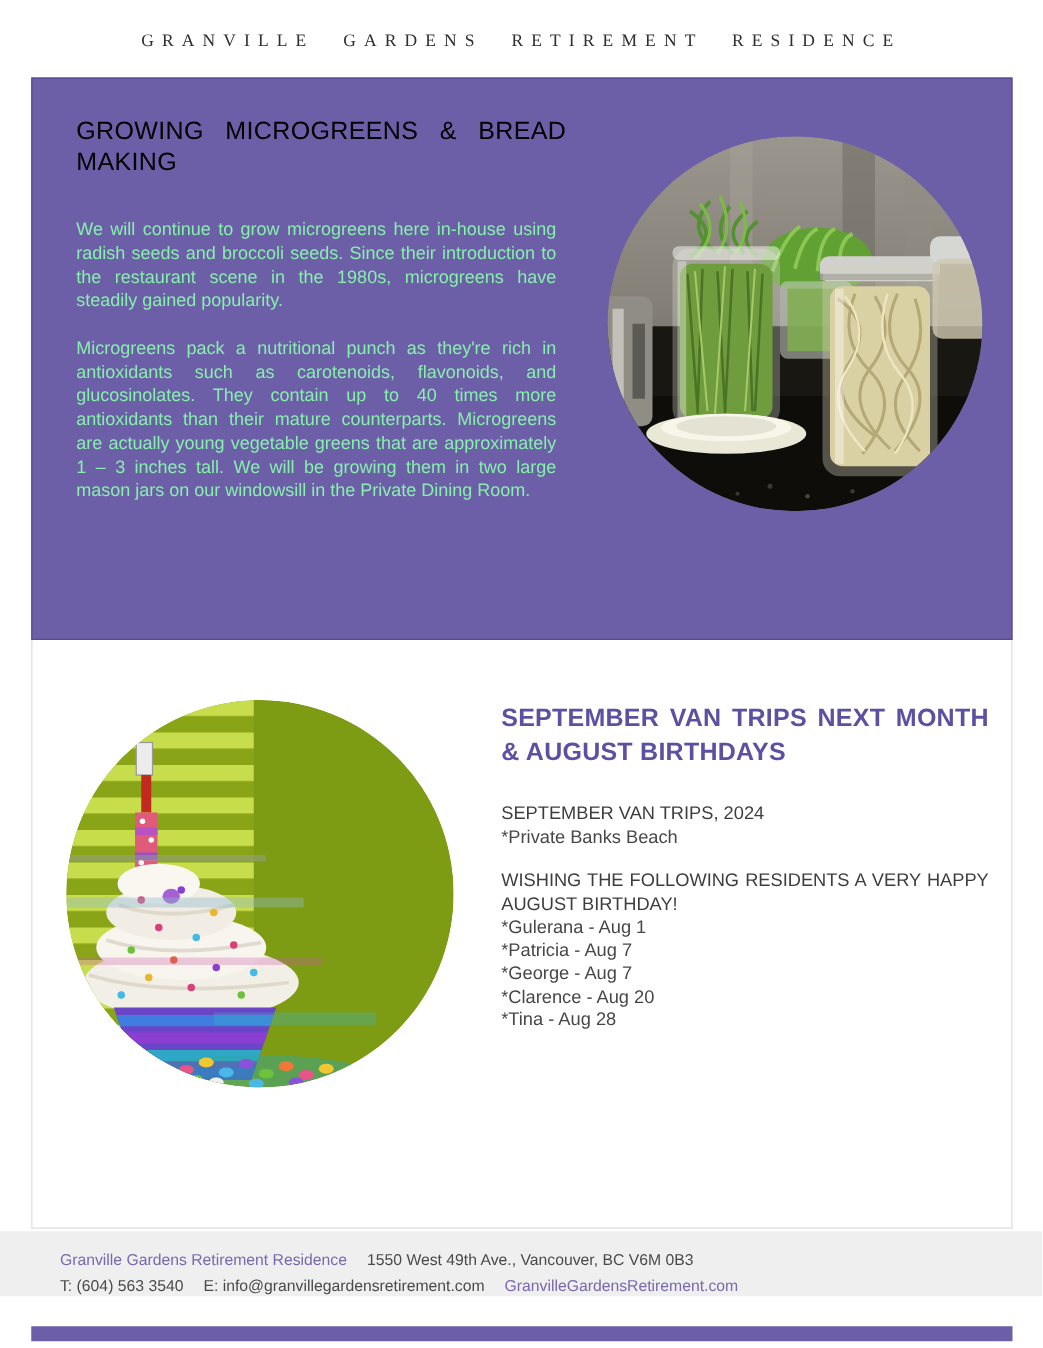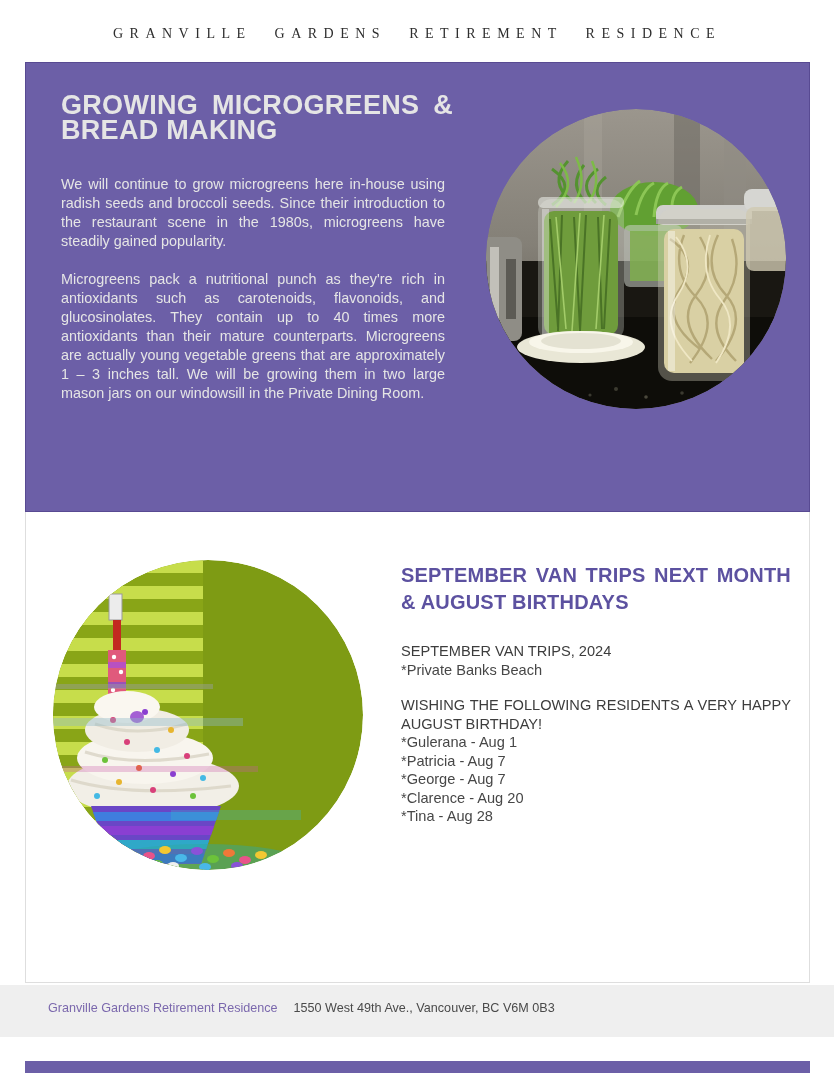--- a/index.html
+++ b/index.html
@@ -13,26 +13,26 @@
     letter-spacing:6.5px; word-spacing:13px; font-weight:400;
   }
 
   
   .purple-box {
     position:absolute; left:25px; top:62px; width:785px; height:450px;
     background:#6c5fa7; border:1px solid #584a92;
   }
   .purple-title {
     position:absolute; left:35px; top:30px; width:392px;
-    color:#e5e5e5; font-size:27px; font-weight:700; line-height:25px;
+    color:#000000; font-size:20px; font-weight:400; line-height:25px;
     text-align:justify; letter-spacing:0.3px;
   }
   .purple-copy {
     position:absolute; left:35px; top:112px; width:384px;
-    color:#e5e5e5; font-size:14.4px; line-height:19px; text-align:justify;
+    color:#86efac; font-size:14.4px; line-height:19px; text-align:justify;
   }
   .purple-copy p { margin:0 0 19px 0; }
 
   .photo-circle {
     position:absolute; border-radius:50%; overflow:hidden;
   }
   .photo-circle svg { display:block; }
   .circle-microgreens { left:460px; top:46px; width:300px; height:300px; }
 
   
@@ -249,17 +249,20 @@
         <li>*Clarence - Aug 20</li>
         <li>*Tina - Aug 28</li>
       </ul>
     </div>
   </div>
 
   <div class="footer-band">
     <div>
       <span class="footer-purple">Granville Gardens Retirement Residence</span><span class="footer-sep"></span><span>1550 West 49th Ave., Vancouver, BC  V6M 0B3</span>
     </div>
+    <div>
+      <span>T: (604) 563 3540</span><span class="footer-sep"></span><span>E: info@granvillegardensretirement.com</span><span class="footer-sep"></span><span class="footer-link">GranvilleGardensRetirement.com</span>
+    </div>
   </div>
 
   <div class="bottom-bar"></div>
 
 </div>
 
 </body></html>

